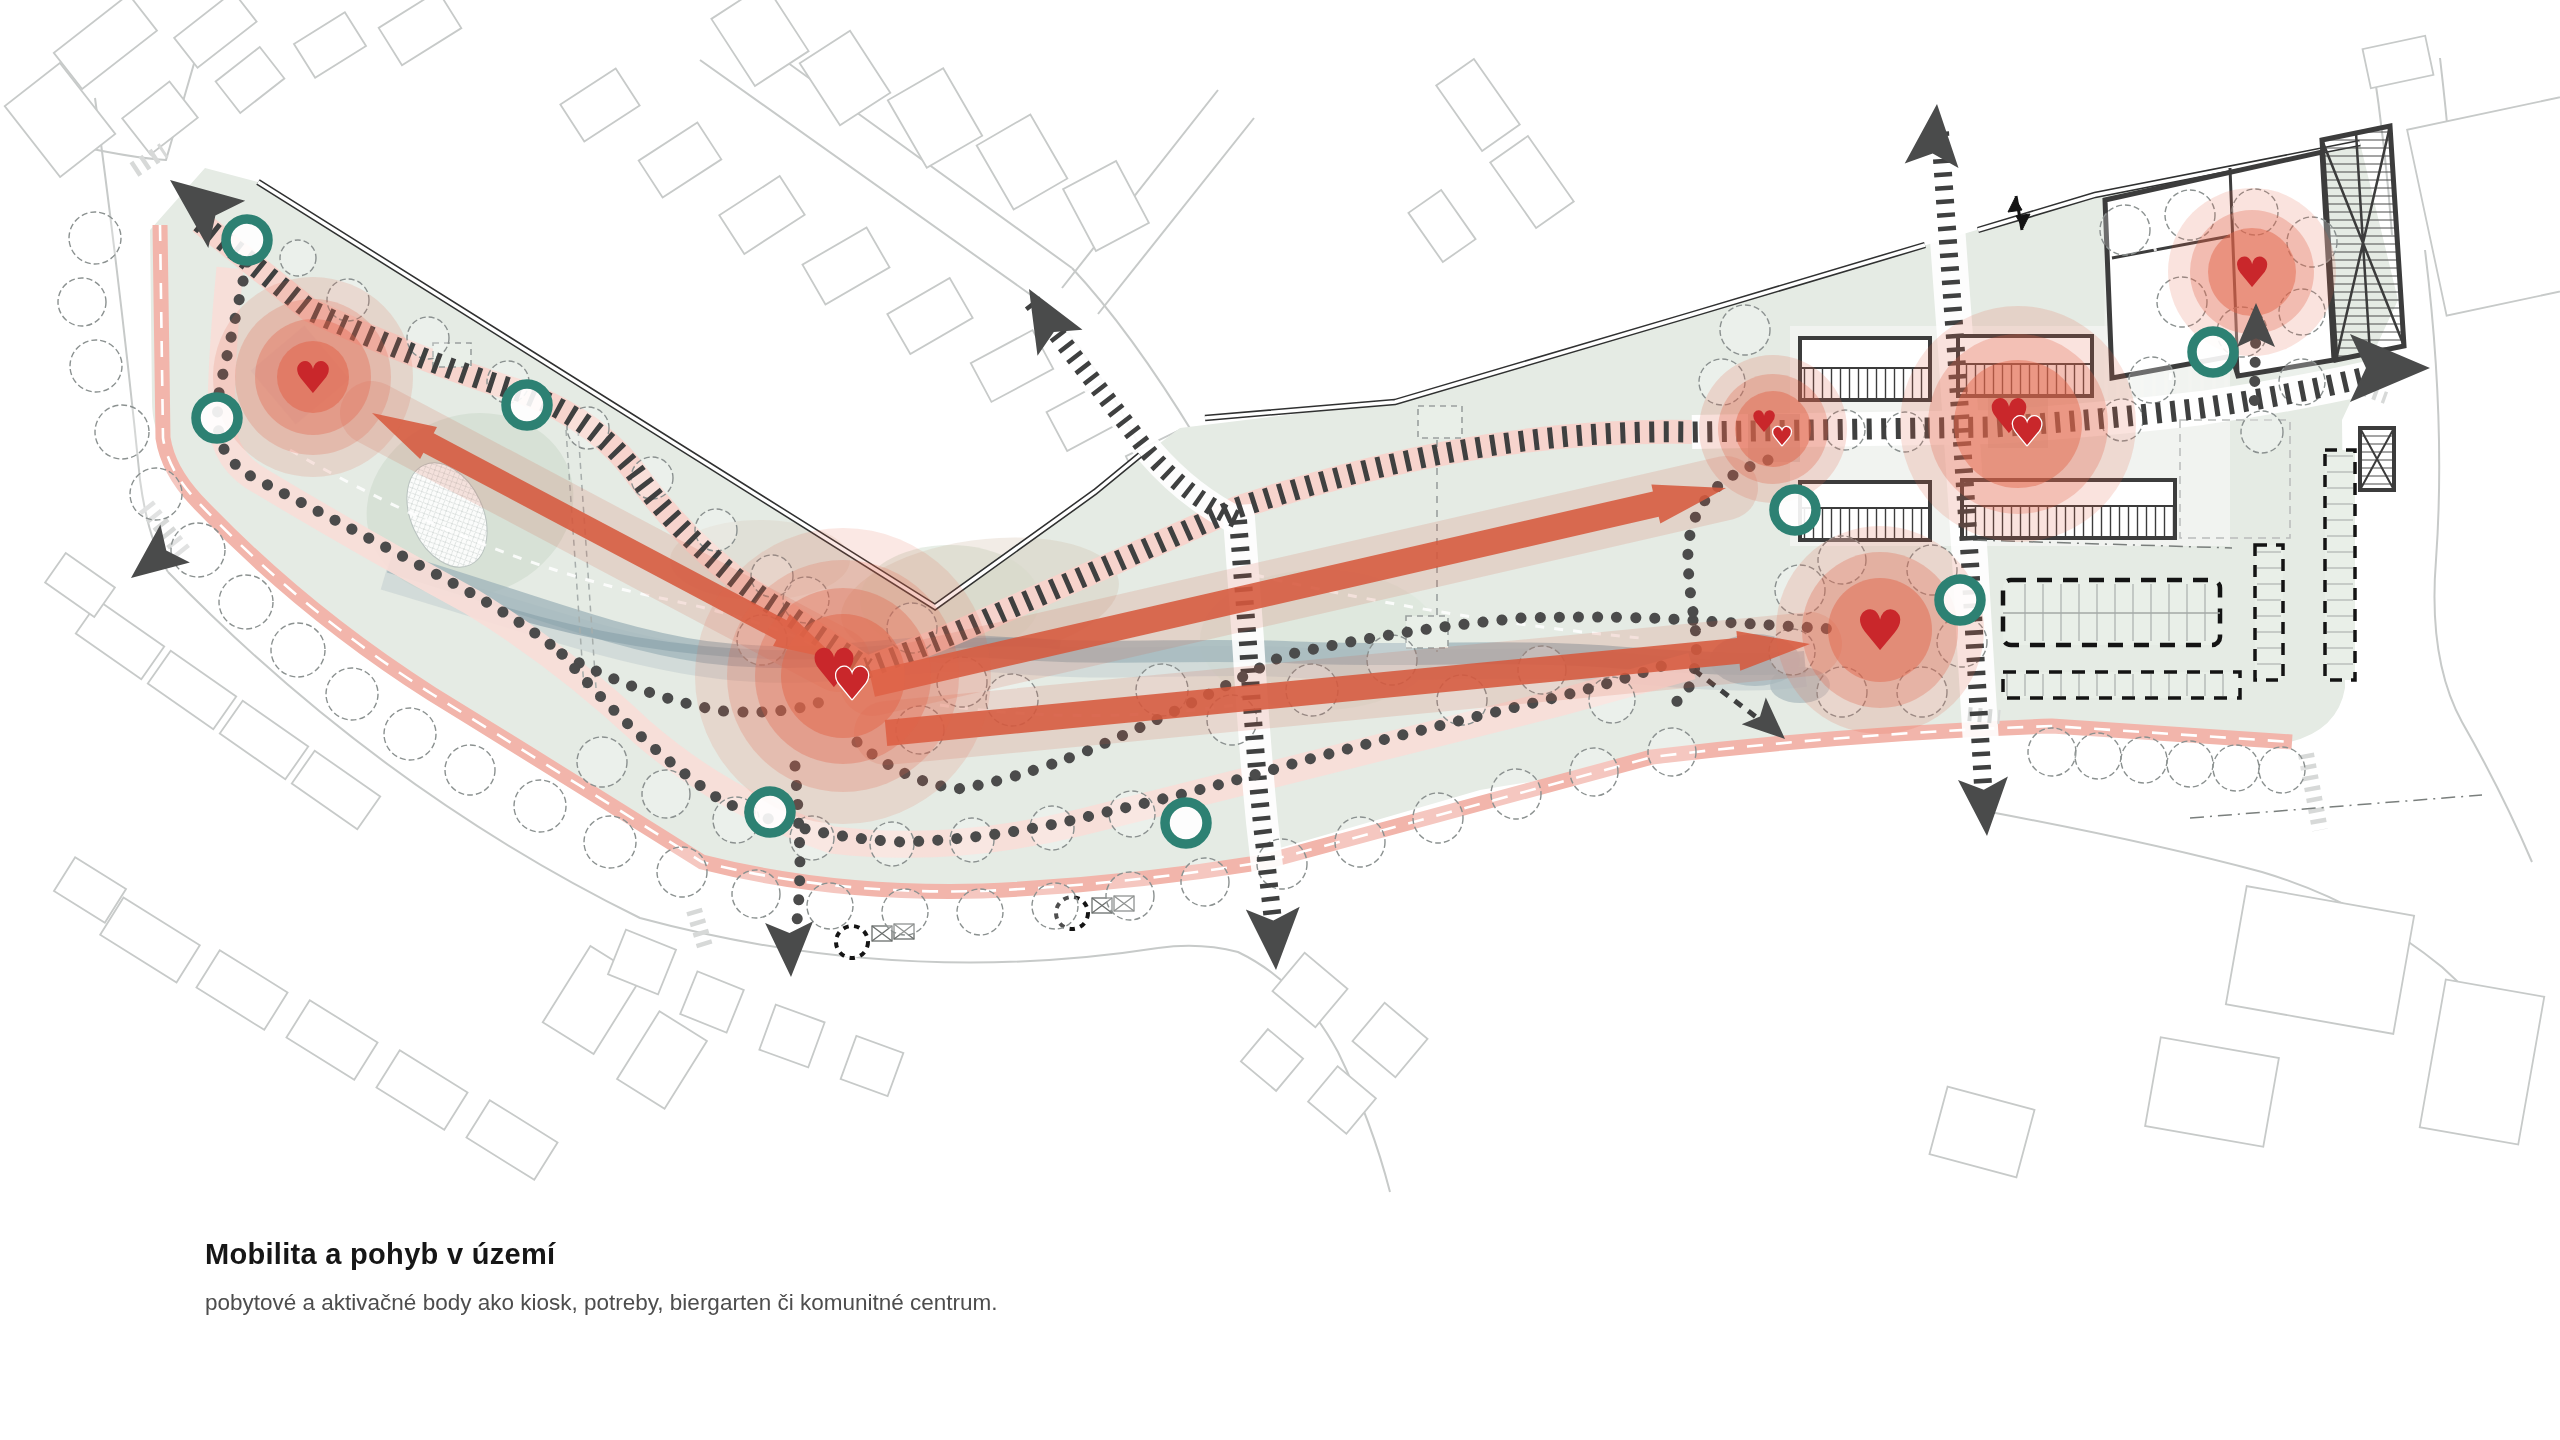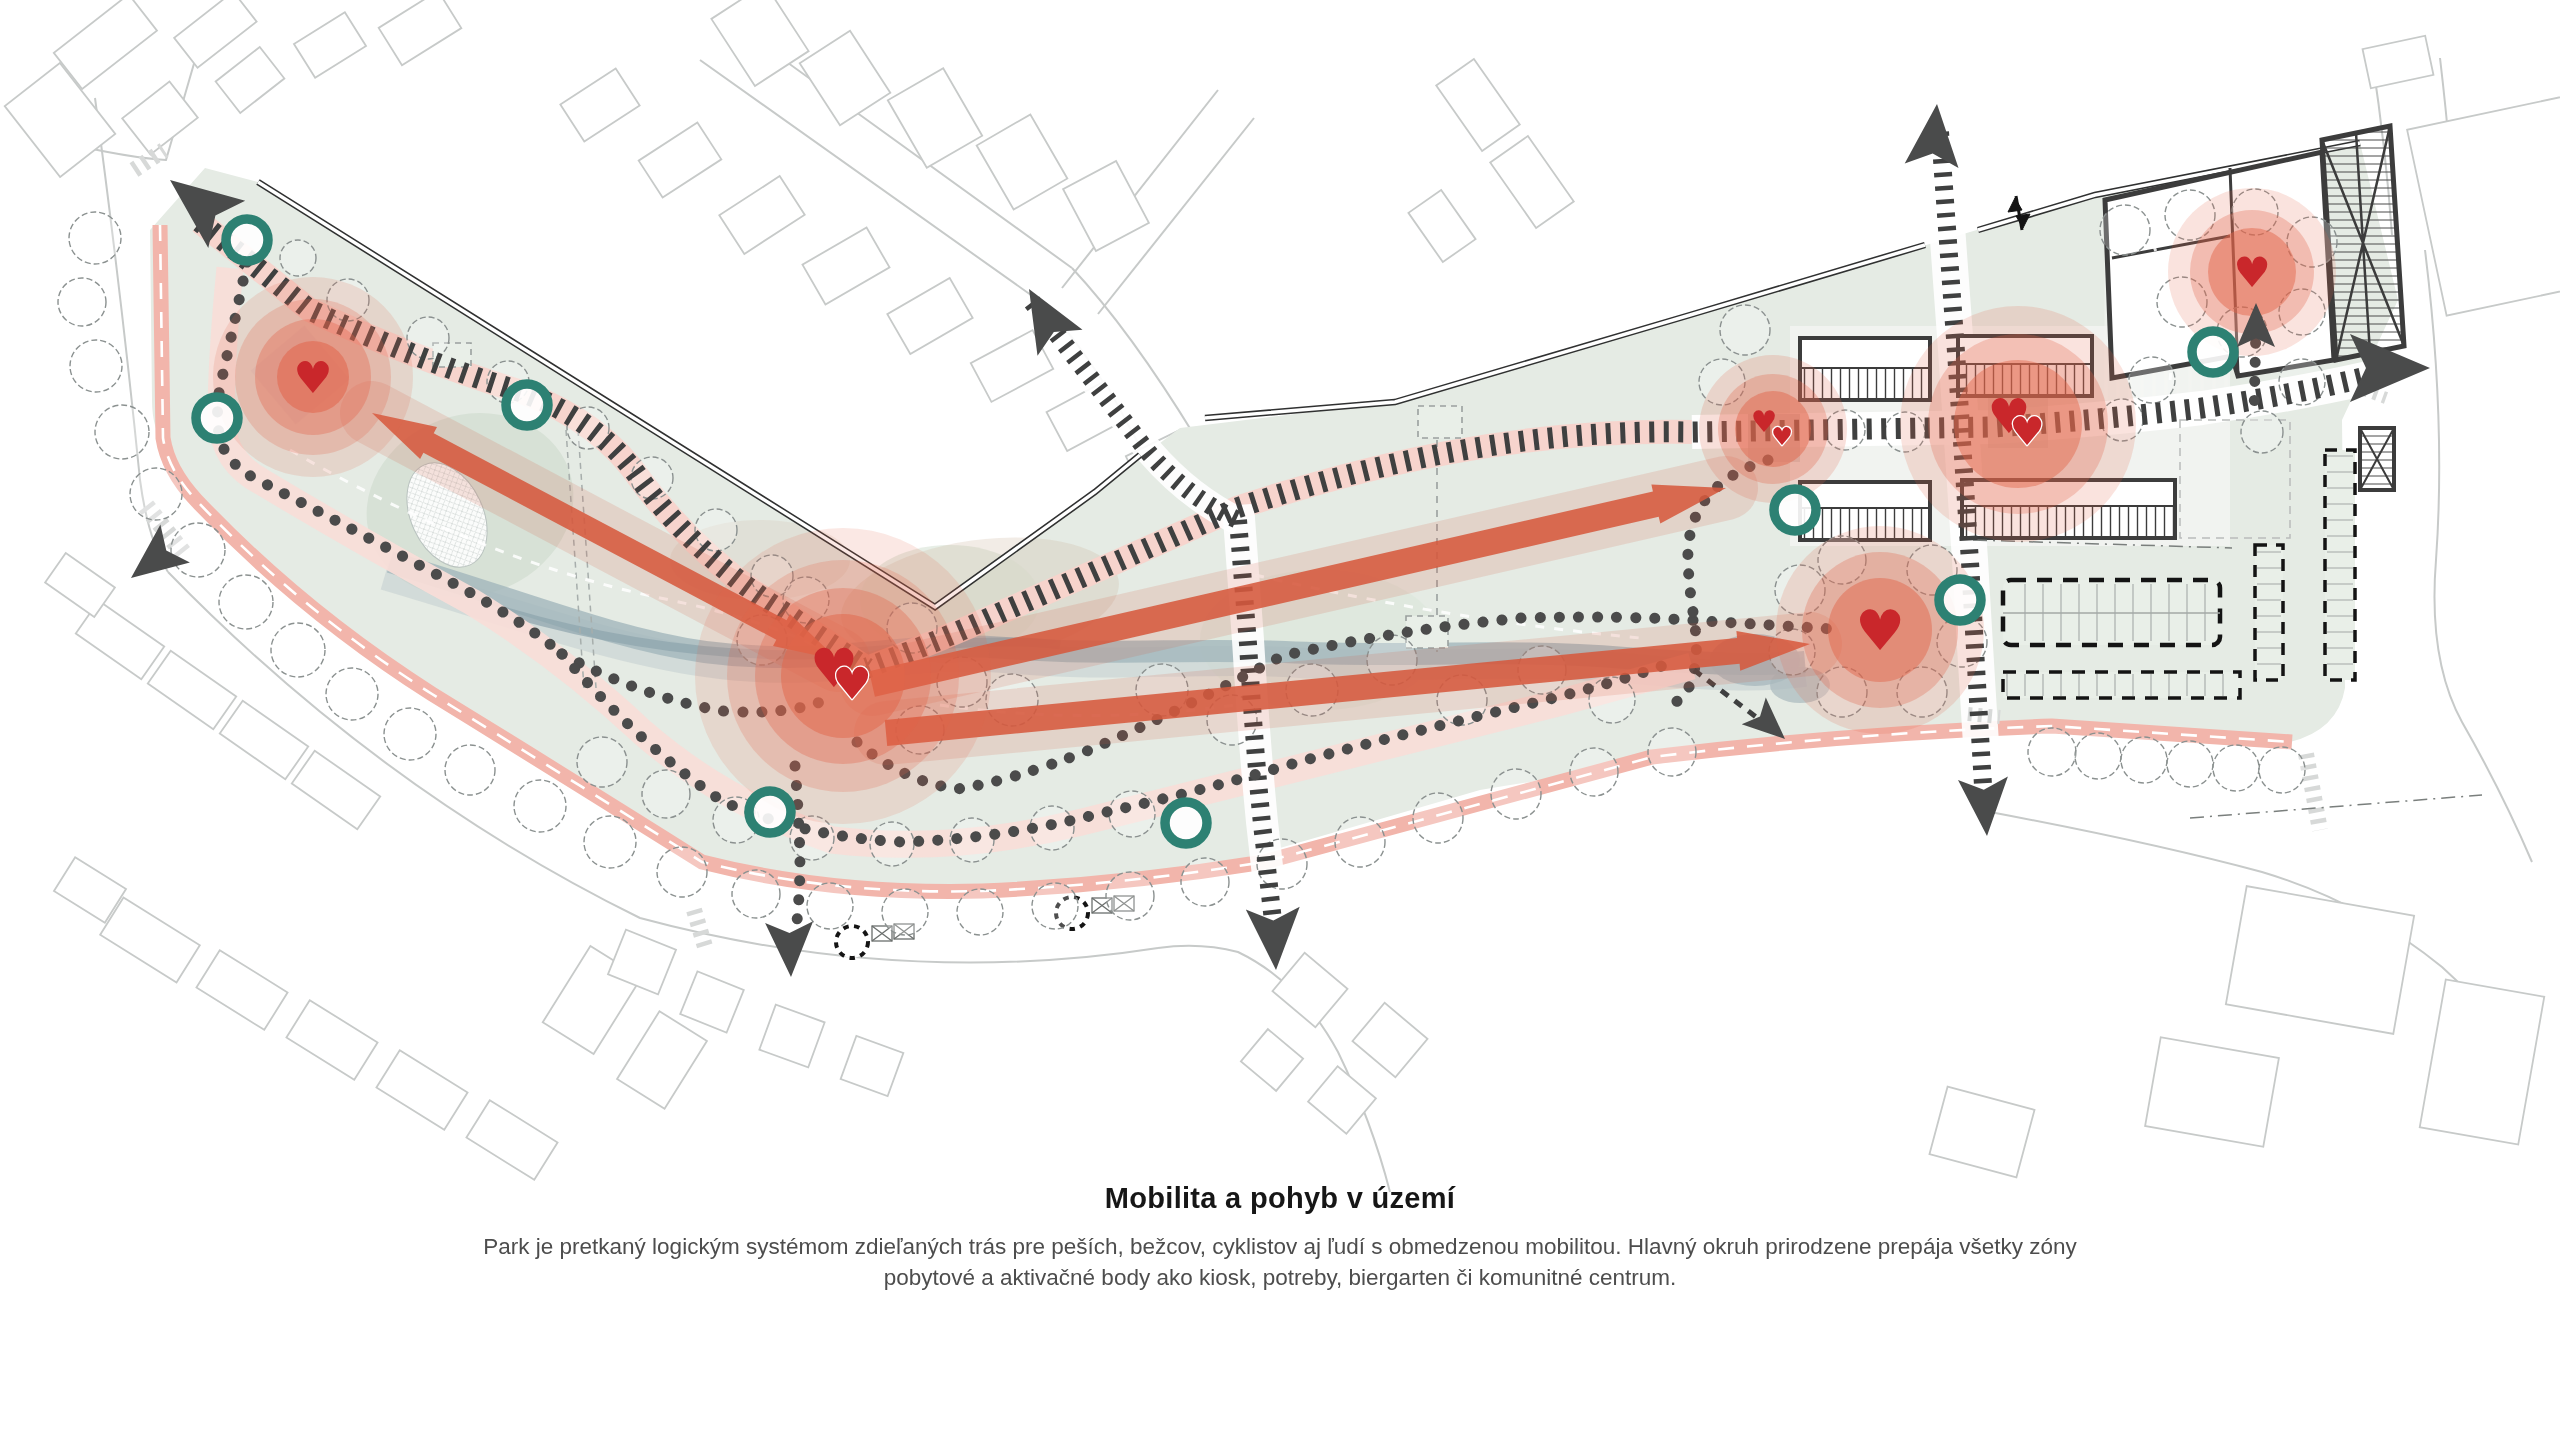--- a/index.html
+++ b/index.html
@@ -1,20 +1,20 @@
 <!DOCTYPE html>
 <html><head>
 <meta charset="utf-8">
 <style>
   html,body{margin:0;padding:0;background:#ffffff;}
   #stage{position:relative;width:2560px;height:1440px;background:#fff;overflow:hidden;
          font-family:"Liberation Sans",sans-serif;}
   #plan-svg{position:absolute;left:0;top:0;}
-  .caption{position:absolute;top:1182px;left:50%;transform:translateX(-50%);
-           width:2150px;text-align:center;}
+  .caption{position:absolute;top:1238px;left:50%;transform:translateX(-50%);
+           width:2150px;}
   .caption h1{margin:0 0 16px 0;font-size:29px;letter-spacing:.3px;color:#161616;
               font-weight:bold;font-family:"Liberation Sans",sans-serif;}
   .caption p{margin:0;font-size:22.5px;line-height:31px;color:#4d4d4d;font-weight:400;}
 </style>
 </head>
 <body>
 
 <div id="stage">
 
 <svg id="plan-svg" width="2560" height="1440" viewBox="0 0 2560 1440">
@@ -527,17 +527,16 @@
 
   <g stroke="#141414" fill="#141414">
     <line x1="2016" y1="196" x2="2022" y2="230" stroke-width="3"></line>
     <polygon points="2015,198 2008,212 2022,210"></polygon>
     <polygon points="2023,228 2016,216 2030,214"></polygon>
   </g>
 </svg>
 
 <div class="caption">
   <h1>Mobilita a pohyb v území</h1>
-  <p>Park je pretkaný logickým systémom zdieľaných trás pre peších, bežcov, cyklistov aj ľudí s obmedzenou mobilitou. Hlavný okruh prirodzene prepája všetky zóny</p>
   <p>pobytové a aktivačné body ako kiosk, potreby, biergarten či komunitné centrum.</p>
 </div>
 
 </div>
 
 </body></html>

